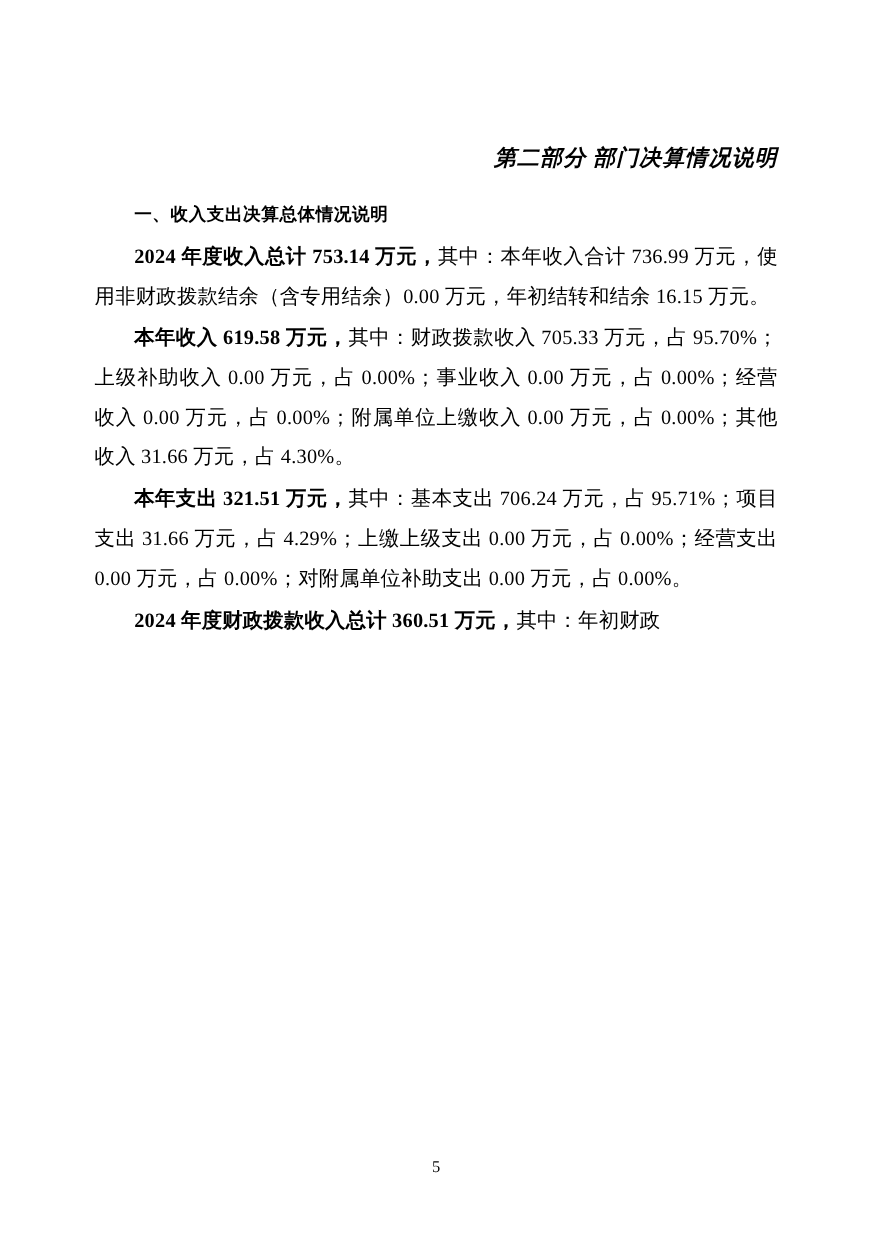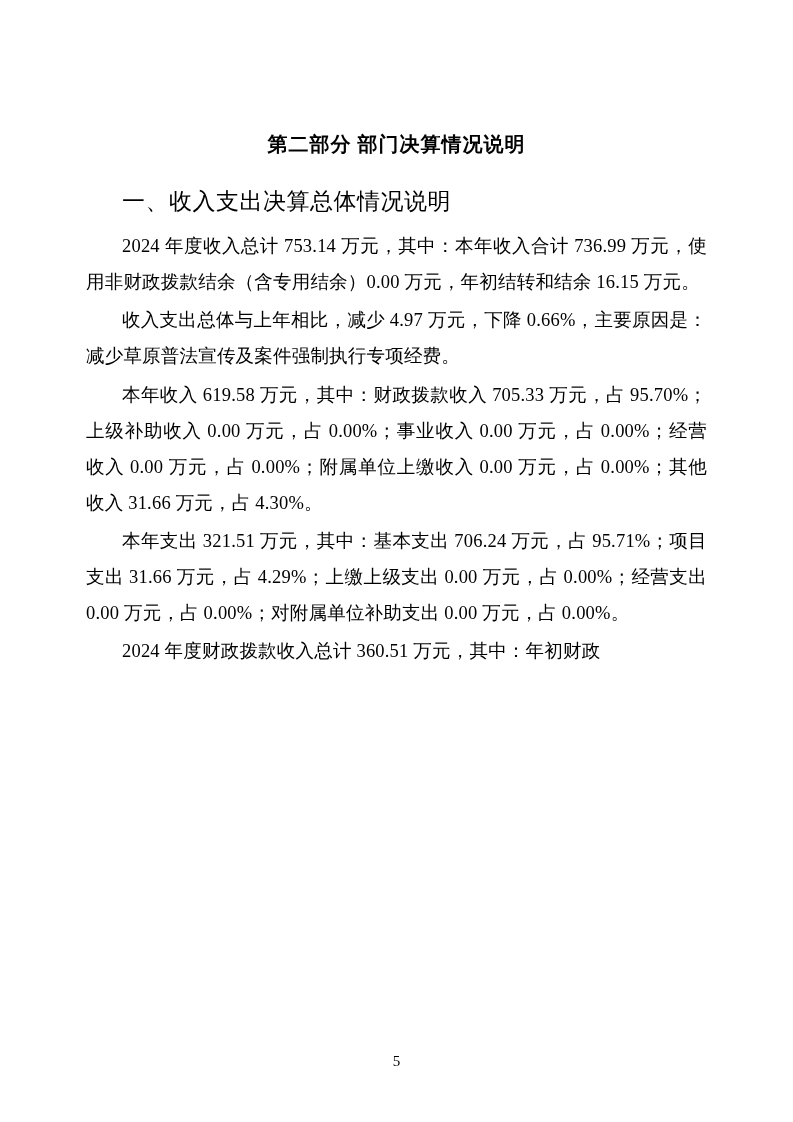--- a/index.html
+++ b/index.html
@@ -18,67 +18,67 @@
   .page {
     position: absolute;
     left: 0;
     top: 0;
     width: 793px;
     height: 1122px;
     box-sizing: border-box;
     padding: 128px 86px 40px 86px;
   }
   .doc-title {
-    text-align: center;
+    text-align: right;
     font-size: 20px;
     font-weight: bold;
     letter-spacing: 1px;
     margin: 0 0 22px 0;
     line-height: 1.6;
+    font-style: italic;
   }
   .section-heading {
-    font-size: 23px;
-    font-weight: normal;
+    font-size: 16px;
+    font-weight: bold;
     letter-spacing: 0.5px;
     margin: 16px 0 6px 0;
     text-indent: 36px;
     line-height: 1.75;
   }
   .para {
     font-size: 18.5px;
     line-height: 1.95;
     margin: 0 0 2px 0;
     text-indent: 36px;
     text-align: justify;
     text-justify: inter-ideograph;
     letter-spacing: 0.2px;
   }
   .para b {
-    font-weight: normal;
+    font-weight: bold;
   }
   .page-number {
     position: absolute;
     left: 0;
     right: 0;
     bottom: 52px;
     text-align: center;
     font-size: 15px;
     font-family: "Liberation Serif", "DejaVu Serif", serif;
   }
 </style>
 </head>
 <body>
 
 <div class="page">
 
   <h1 class="doc-title">第二部分 部门决算情况说明</h1>
 
   <h2 class="section-heading">一、收入支出决算总体情况说明</h2>
   <p class="para"><b>2024 年度收入总计 753.14 万元，</b><span>其中：本年收入合计 736.99 万元，使用非财政拨款结余（含专用结余）0.00 万元，年初结转和结余 16.15 万元。</span></p>
-  <p class="para"><b></b><span>收入支出总体与上年相比，减少 4.97 万元，下降 0.66%，主要原因是：减少草原普法宣传及案件强制执行专项经费。</span></p>
 
   <p class="para"><b>本年收入 619.58 万元，</b><span>其中：财政拨款收入 705.33 万元，占 95.70%；上级补助收入 0.00 万元，占 0.00%；事业收入 0.00 万元，占 0.00%；经营收入 0.00 万元，占 0.00%；附属单位上缴收入 0.00 万元，占 0.00%；其他收入 31.66 万元，占 4.30%。</span></p>
 
   <p class="para"><b>本年支出 321.51 万元，</b><span>其中：基本支出 706.24 万元，占 95.71%；项目支出 31.66 万元，占 4.29%；上缴上级支出 0.00 万元，占 0.00%；经营支出 0.00 万元，占 0.00%；对附属单位补助支出 0.00 万元，占 0.00%。</span></p>
 
   <p class="para"><b>2024 年度财政拨款收入总计 360.51 万元，</b><span>其中：年初财政</span></p>
 
   <div class="page-number">5</div>
 
 </div>

